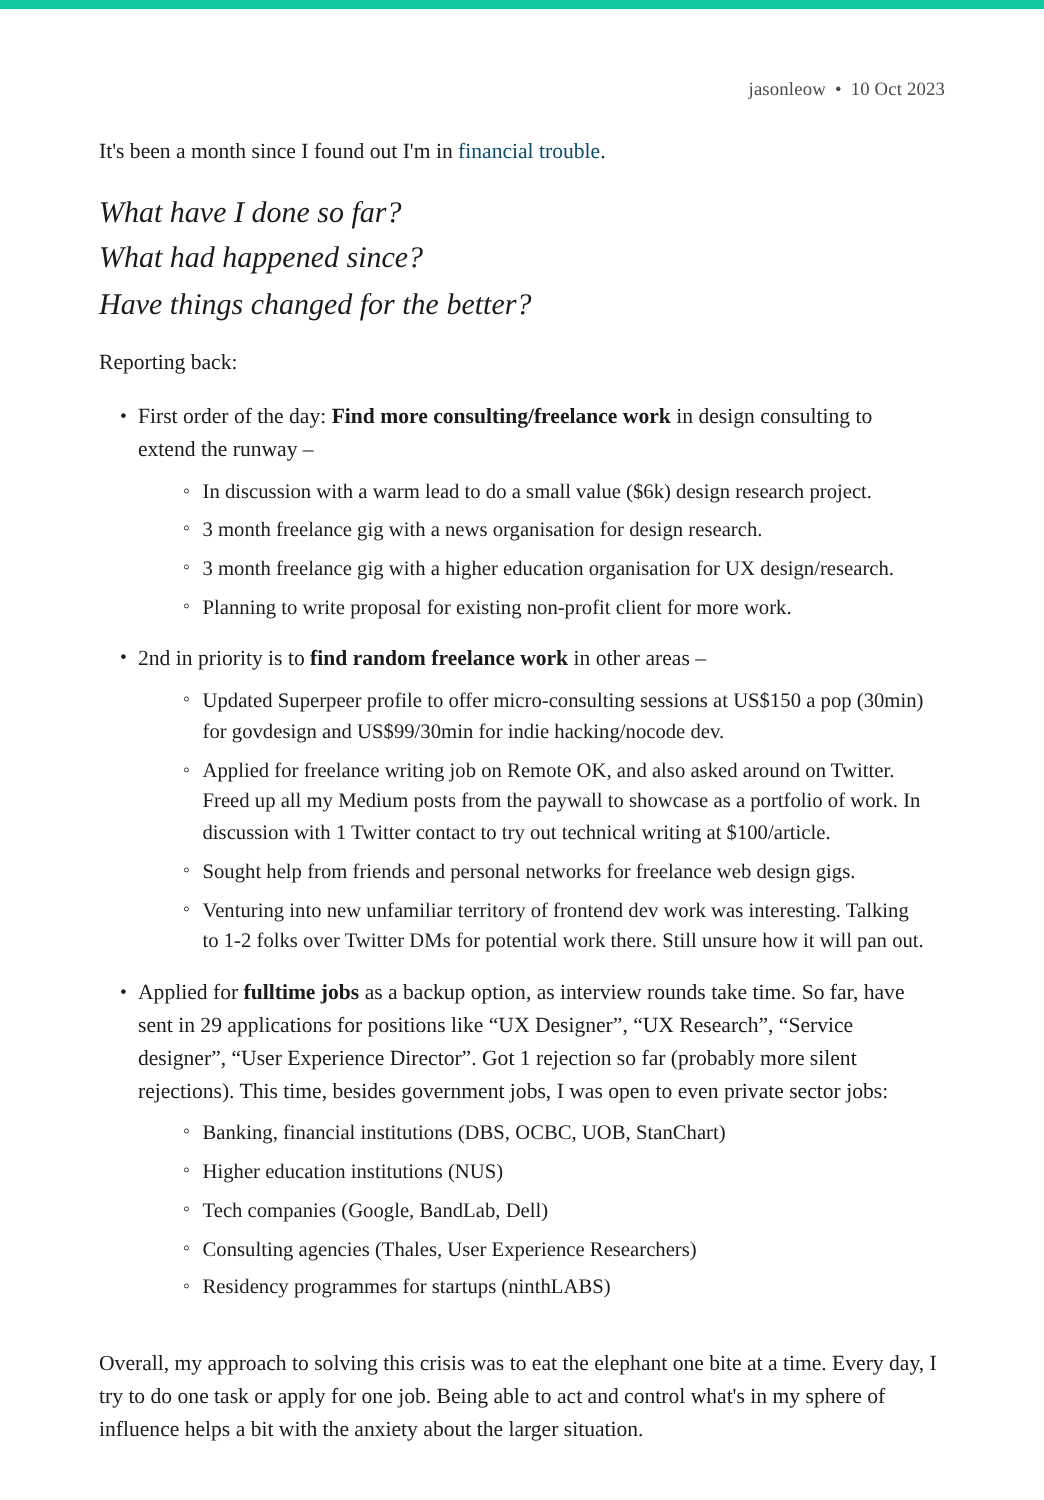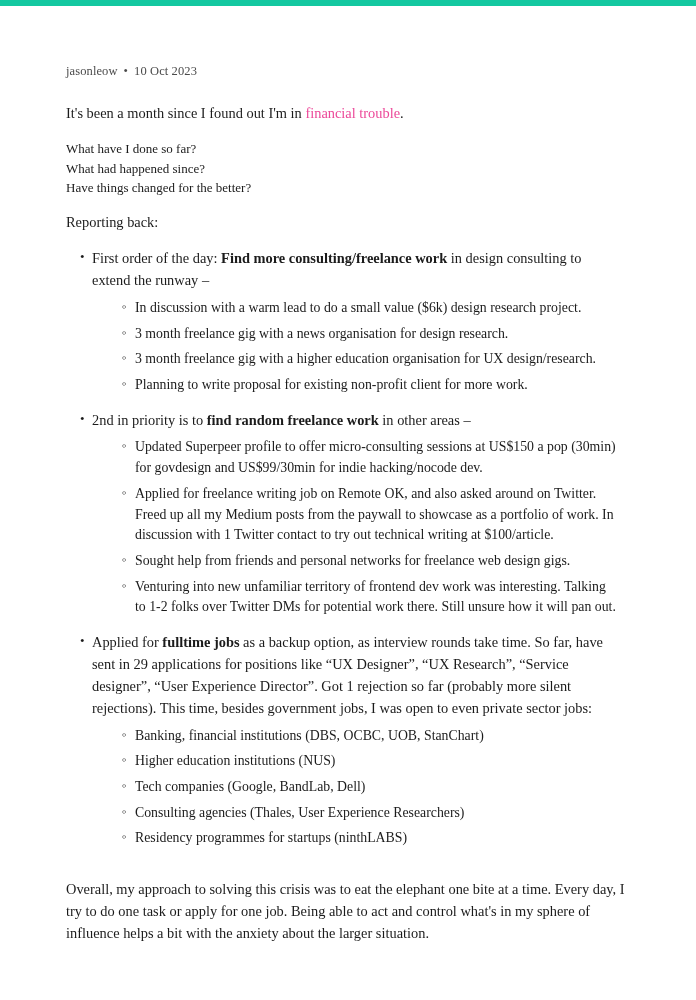--- a/index.html
+++ b/index.html
@@ -30,40 +30,42 @@
     line-height: 1.28;
     font-weight: bold;
     letter-spacing: -0.2px;
     color: #111111;
     margin: 0 0 22px 0;
   }
   .meta {
     font-family: "Liberation Serif", serif;
     font-size: 12.5px;
     color: #4a4a4a;
-    margin: 12px 0 24px 0;
+    margin: 0 0 24px 0;
     letter-spacing: 0.1px;
+    text-align: right;
   }
   .meta .dot {
     display: inline-block;
     margin: 0 6px;
     color: #4a4a4a;
   }
   p.para {
     font-size: 14.4px;
     line-height: 1.52;
     margin: 0 0 14px 0;
     color: #1b1b1b;
   }
   a.link {
-    color: #ec4899;
+    color: #0c4a6e;
     text-decoration: none;
   }
   .italic-block {
-    font-size: 13px;
+    font-style: italic;
+    font-size: 20px;
     line-height: 1.52;
     margin: 12px 0 14px 0;
     color: #1b1b1b;
   }
   .italic-block div { white-space: nowrap; }
   ul.lvl1 {
     list-style: none;
     margin: 14px 0 0 0;
     padding: 0 0 0 14px;
   }

